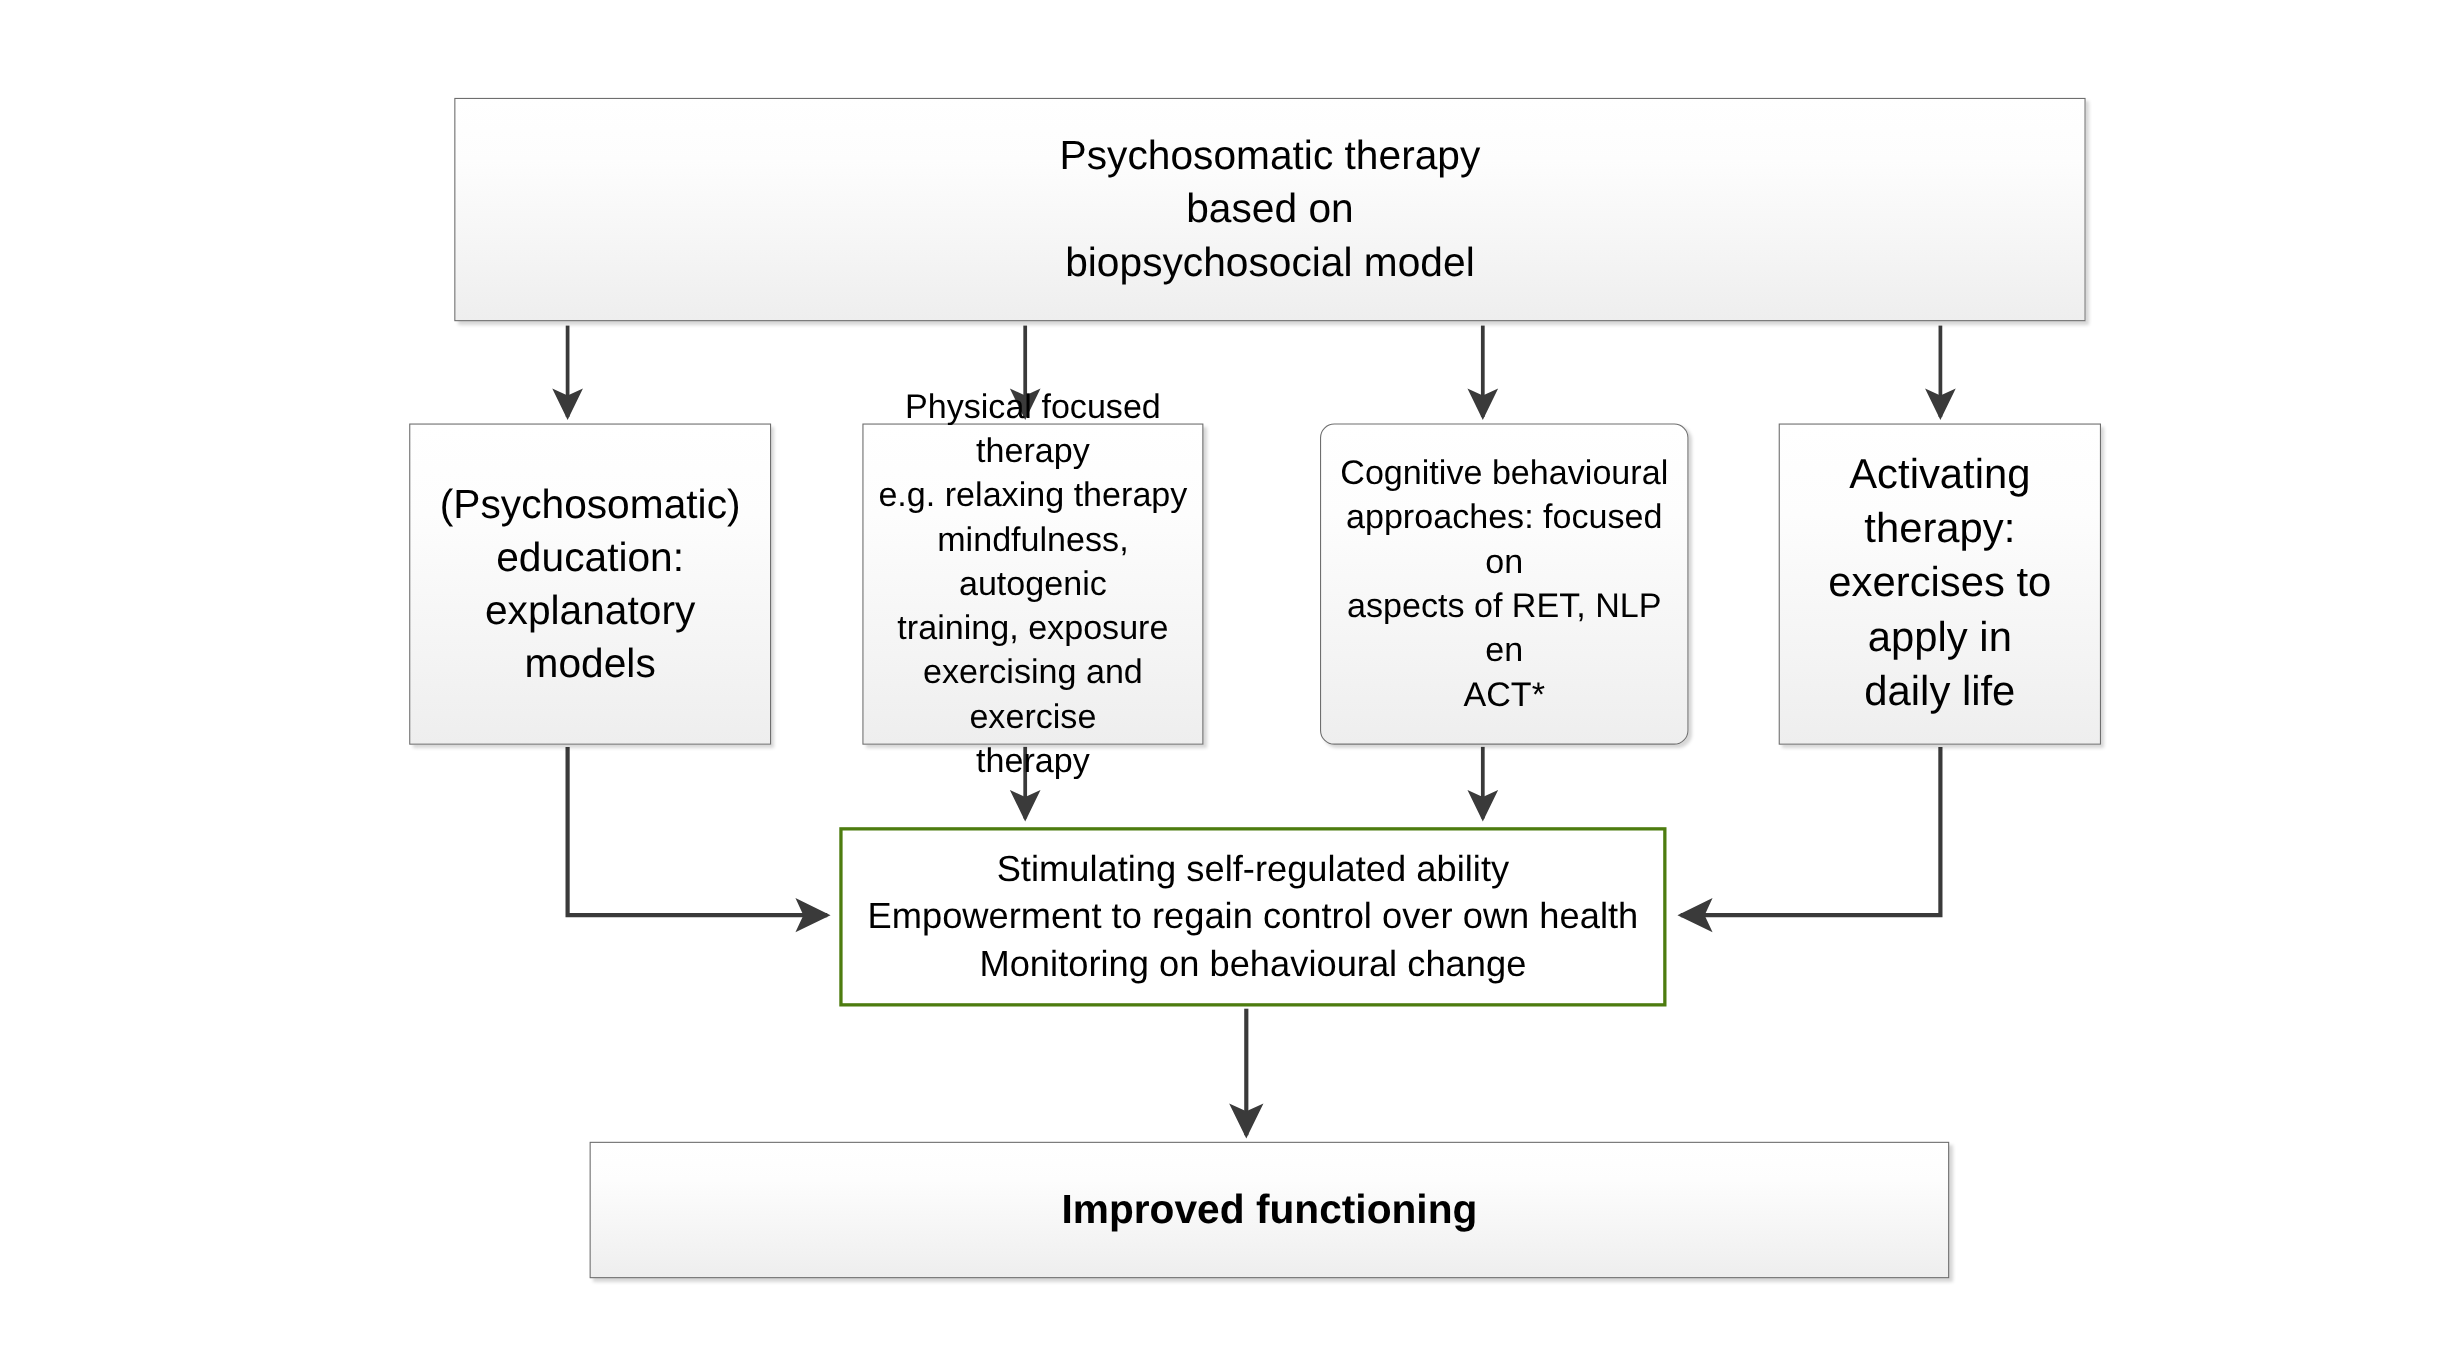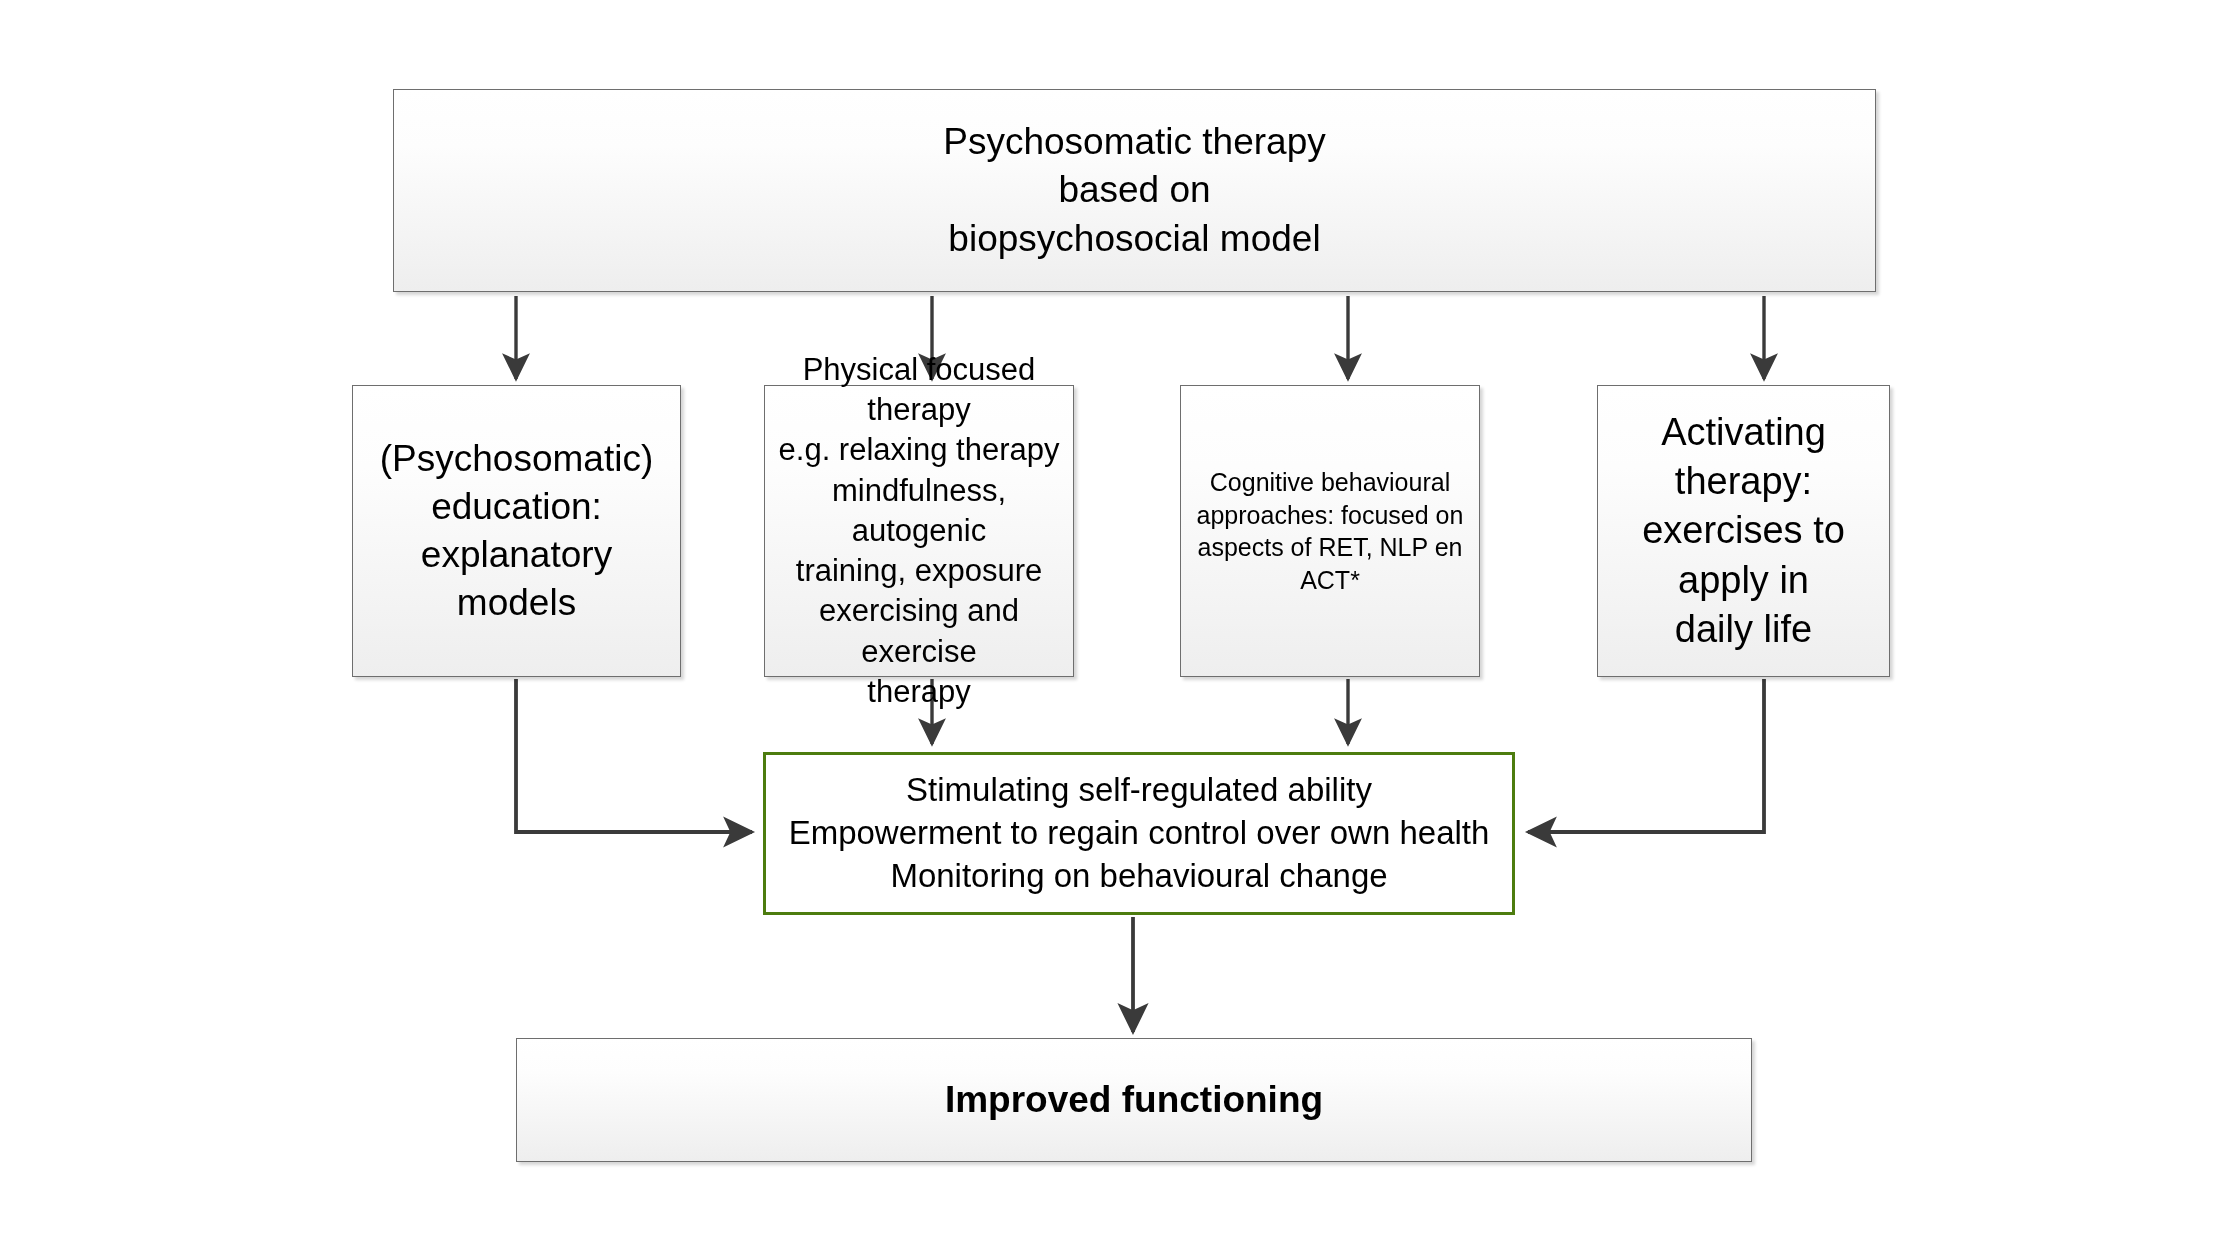--- a/index.html
+++ b/index.html
@@ -40,34 +40,35 @@
     width: 100%;
     white-space: pre-line;
     padding: 0 6px;
     box-sizing: border-box;
   }
   
   .gradbox {
     background: linear-gradient(to bottom, #ffffff 0%, #fdfdfd 28%, #f4f4f4 72%, #eeeeee 100%);
     border: 1.5px solid #6e6e6e;
     box-shadow: 3px 3px 3px rgba(0,0,0,0.16);
+    margin-left: 20px;
   }
   
   .plainbox {
     background: #ffffff;
     border: 3px solid #4d7c0f;
   }
   #node-top {
     left: 393px; top: 89px;
     width: 1483px; height: 203px;
     font-size: 37px;
   }
   #node-opt-1 { left: 352px;  top: 385px; width: 329px; height: 292px; font-size: 37px; }
   #node-opt-2 { left: 764px;  top: 385px; width: 310px; height: 292px; font-size: 31px; }
-  #node-opt-3 { left: 1180px; top: 385px; width: 300px; height: 292px; font-size: 25px; }
+  #node-opt-3 { left: 1180px; top: 385px; width: 335px; height: 292px; font-size: 31px; border-radius: 13px; }
   #node-opt-4 { left: 1597px; top: 385px; width: 293px; height: 292px; font-size: 38px; }
   #node-central {
     left: 763px; top: 752px;
     width: 752px; height: 163px;
     font-size: 33px;
   }
   #node-outcome {
     left: 516px; top: 1038px;
     width: 1236px; height: 124px;
     font-size: 37px;

